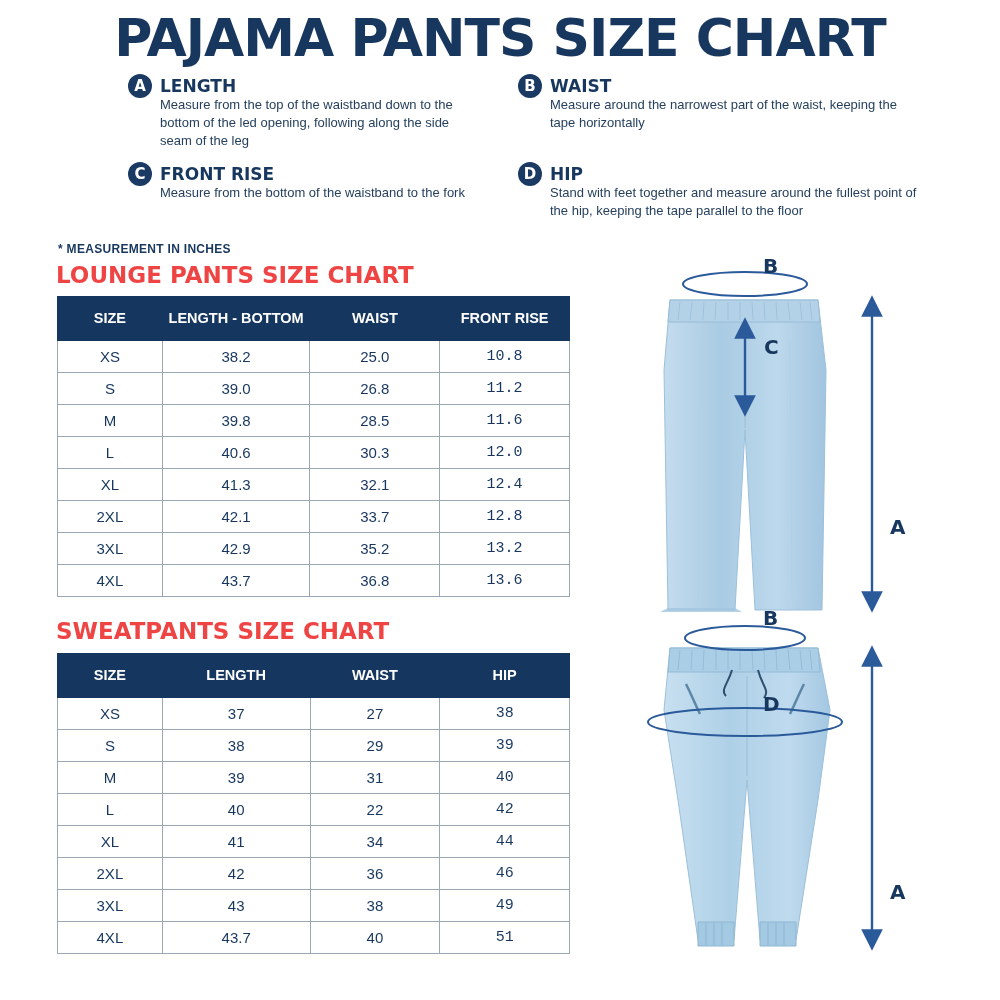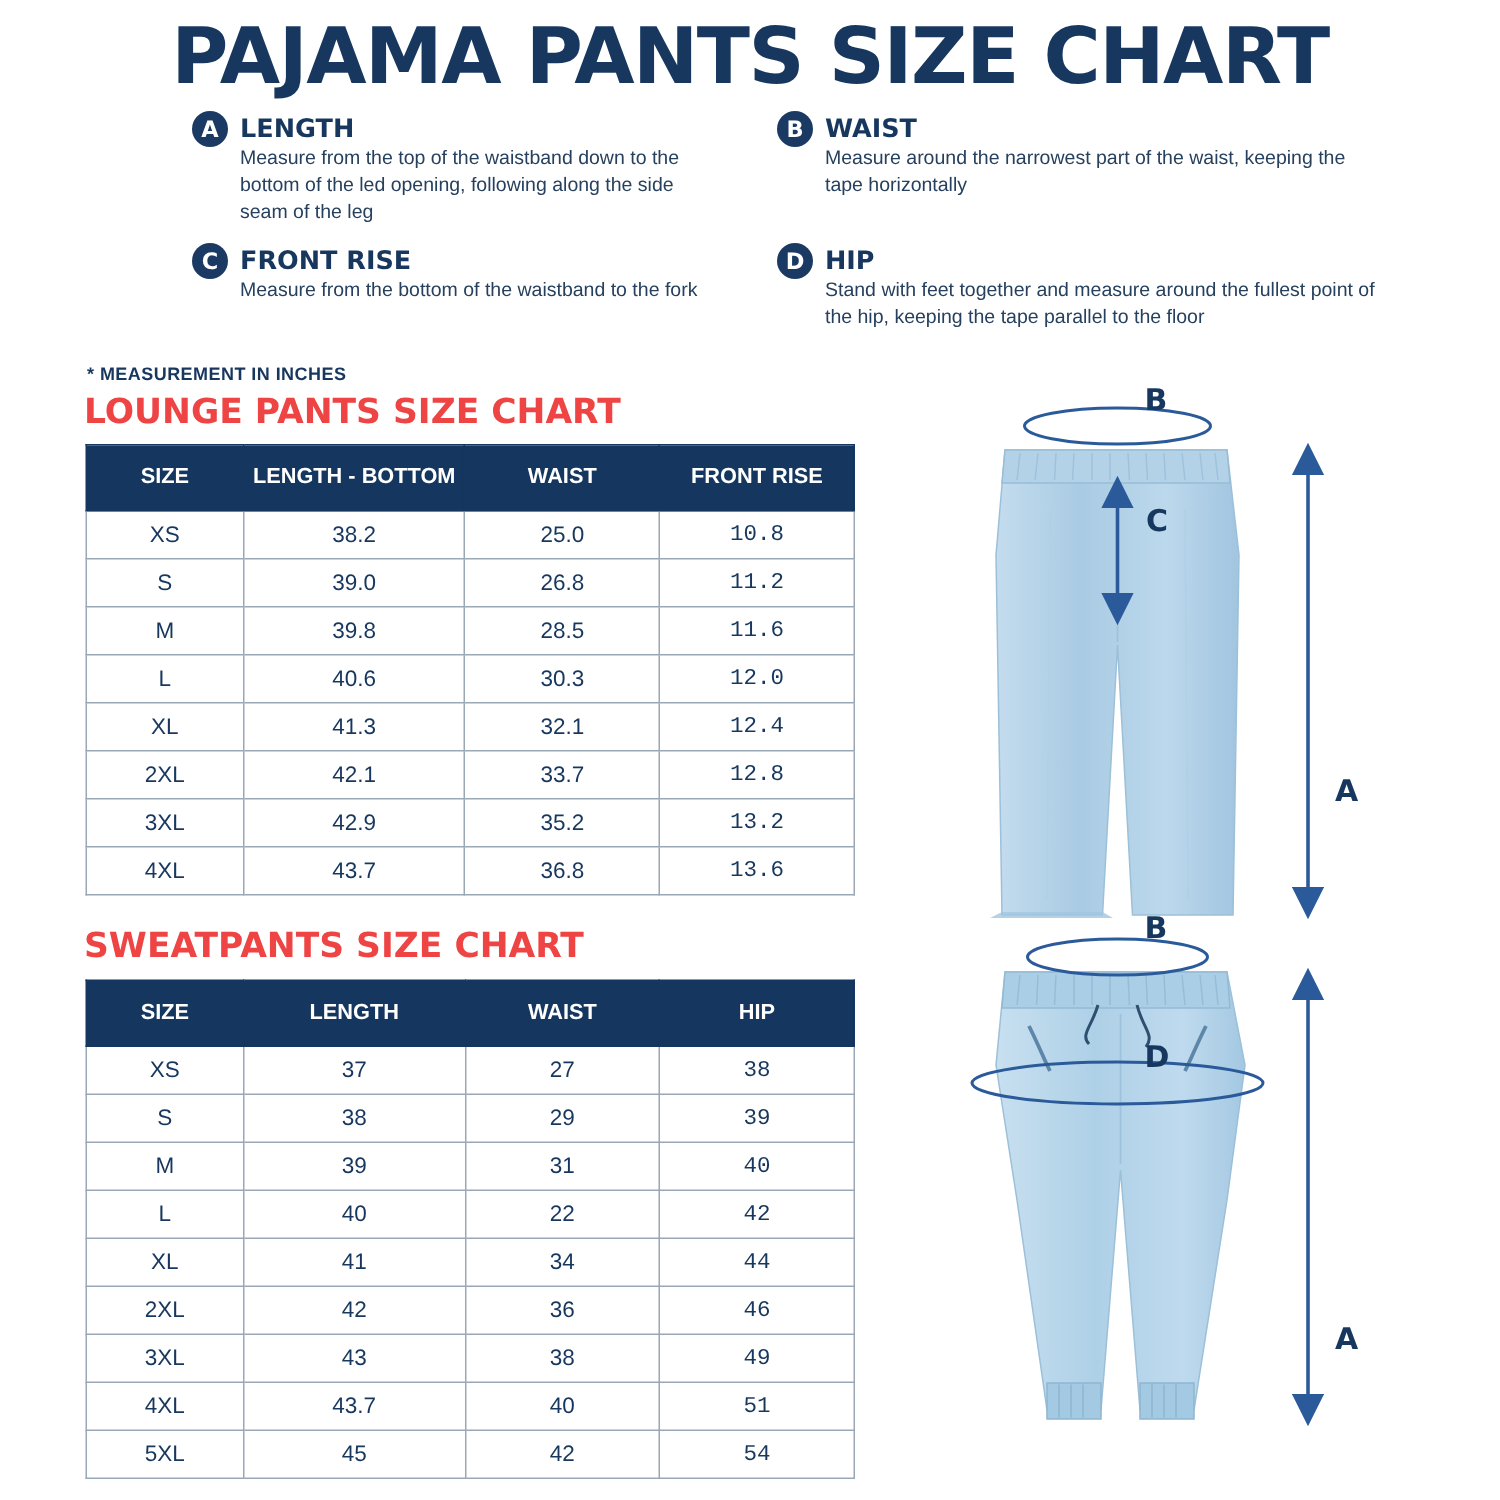--- a/index.html
+++ b/index.html
@@ -280,26 +280,20 @@
           <td class="size-col">3XL</td>
           <td class="c2">43</td>
           <td class="c3">38</td>
           <td class="c4">49</td>
         </tr>
       <tr>
           <td class="size-col">4XL</td>
           <td class="c2">43.7</td>
           <td class="c3">40</td>
           <td class="c4">51</td>
-        </tr>
-      <tr>
-          <td class="size-col">5XL</td>
-          <td class="c2">45</td>
-          <td class="c3">42</td>
-          <td class="c4">54</td>
         </tr>
     </tbody>
   </table>
 
   <div class="illus">
 
     <svg width="400" height="760" viewBox="0 0 400 760">
       <defs>
         <linearGradient id="fabricA" x1="0" y1="0" x2="1" y2="0">
           <stop offset="0%" stop-color="#c4dcee"></stop>

